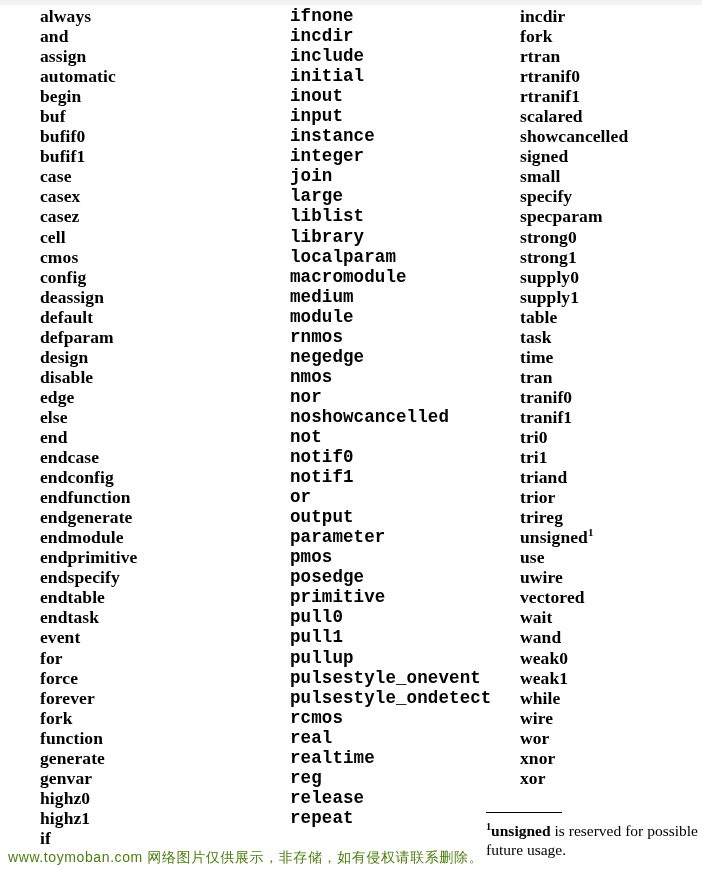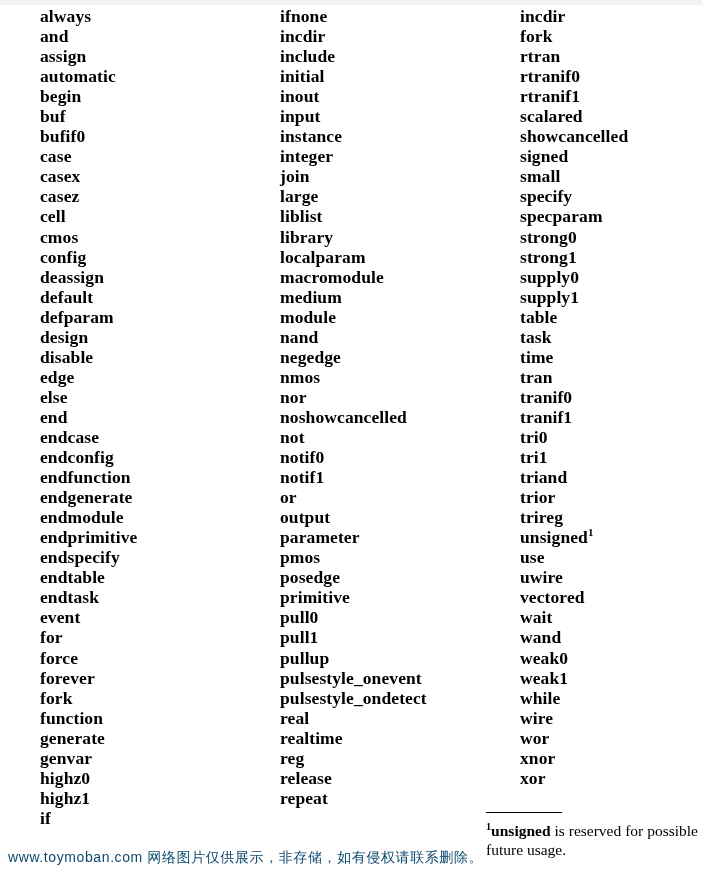--- a/index.html
+++ b/index.html
@@ -28,21 +28,21 @@
     left: 0;
     width: 702px;
     height: 845px;
   }
   .kw-col {
     position: absolute;
     top: 6px;
     margin-left: 34px;
   }
   .kw-col-0 { left: 6px;   width: 232px; }
-  .kw-col-1 { left: 246px; width: 236px; }
+  .kw-col-1 { left: 256px; width: 236px; font-family: Liberation Mono, monospace; }
   .kw-col-2 { left: 486px; width: 212px; }
 
   .kw-item {
     font-size: 17.5px;
     font-weight: bold;
     line-height: 20.05px;
     white-space: nowrap;
     letter-spacing: 0.1px;
   }
   .kw-item sup {
@@ -78,39 +78,40 @@
     font-weight: bold;
   }
   .footnote-text b { font-weight: bold; }
 
   .watermark {
     position: absolute;
     left: 8px;
     top: 849px;
     font-family: "Liberation Sans", "DejaVu Sans", sans-serif;
     font-size: 14px;
-    color: #0c4a6e;
+    color: #4d7c0f;
     white-space: nowrap;
     letter-spacing: 0.6px;
   }
 </style>
 </head>
 <body>
 
 <div class="top-band"></div>
 
 <div class="keyword-columns">
   <div class="kw-col kw-col-0">
       <div class="kw-item">always</div>
       <div class="kw-item">and</div>
       <div class="kw-item">assign</div>
       <div class="kw-item">automatic</div>
       <div class="kw-item">begin</div>
       <div class="kw-item">buf</div>
       <div class="kw-item">bufif0</div>
+      <div class="kw-item">bufif1</div>
       <div class="kw-item">case</div>
       <div class="kw-item">casex</div>
       <div class="kw-item">casez</div>
       <div class="kw-item">cell</div>
       <div class="kw-item">cmos</div>
       <div class="kw-item">config</div>
       <div class="kw-item">deassign</div>
       <div class="kw-item">default</div>
       <div class="kw-item">defparam</div>
       <div class="kw-item">design</div>
@@ -149,39 +150,40 @@
       <div class="kw-item">instance</div>
       <div class="kw-item">integer</div>
       <div class="kw-item">join</div>
       <div class="kw-item">large</div>
       <div class="kw-item">liblist</div>
       <div class="kw-item">library</div>
       <div class="kw-item">localparam</div>
       <div class="kw-item">macromodule</div>
       <div class="kw-item">medium</div>
       <div class="kw-item">module</div>
-      <div class="kw-item">nand</div>
+      <div class="kw-item">rnmos</div>
       <div class="kw-item">negedge</div>
       <div class="kw-item">nmos</div>
       <div class="kw-item">nor</div>
       <div class="kw-item">noshowcancelled</div>
       <div class="kw-item">not</div>
       <div class="kw-item">notif0</div>
       <div class="kw-item">notif1</div>
       <div class="kw-item">or</div>
       <div class="kw-item">output</div>
       <div class="kw-item">parameter</div>
       <div class="kw-item">pmos</div>
       <div class="kw-item">posedge</div>
       <div class="kw-item">primitive</div>
       <div class="kw-item">pull0</div>
       <div class="kw-item">pull1</div>
       <div class="kw-item">pullup</div>
       <div class="kw-item">pulsestyle_onevent</div>
       <div class="kw-item">pulsestyle_ondetect</div>
+      <div class="kw-item">rcmos</div>
       <div class="kw-item">real</div>
       <div class="kw-item">realtime</div>
       <div class="kw-item">reg</div>
       <div class="kw-item">release</div>
       <div class="kw-item">repeat</div>
     </div>
   <div class="kw-col kw-col-2">
       <div class="kw-item">incdir</div>
       <div class="kw-item">fork</div>
       <div class="kw-item">rtran</div>

